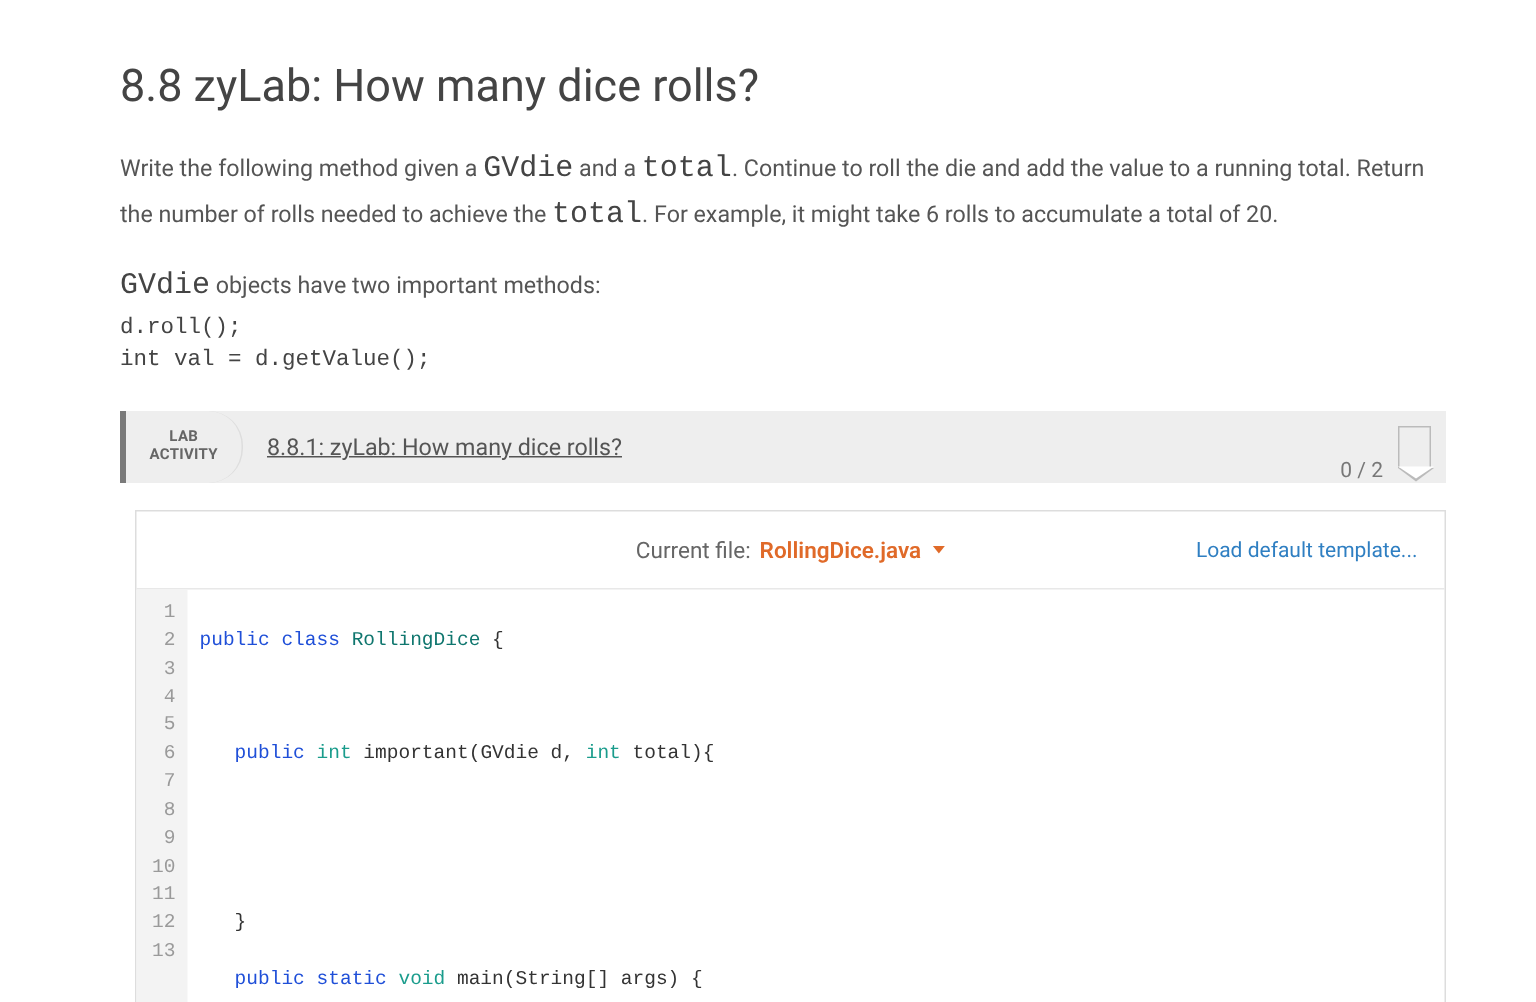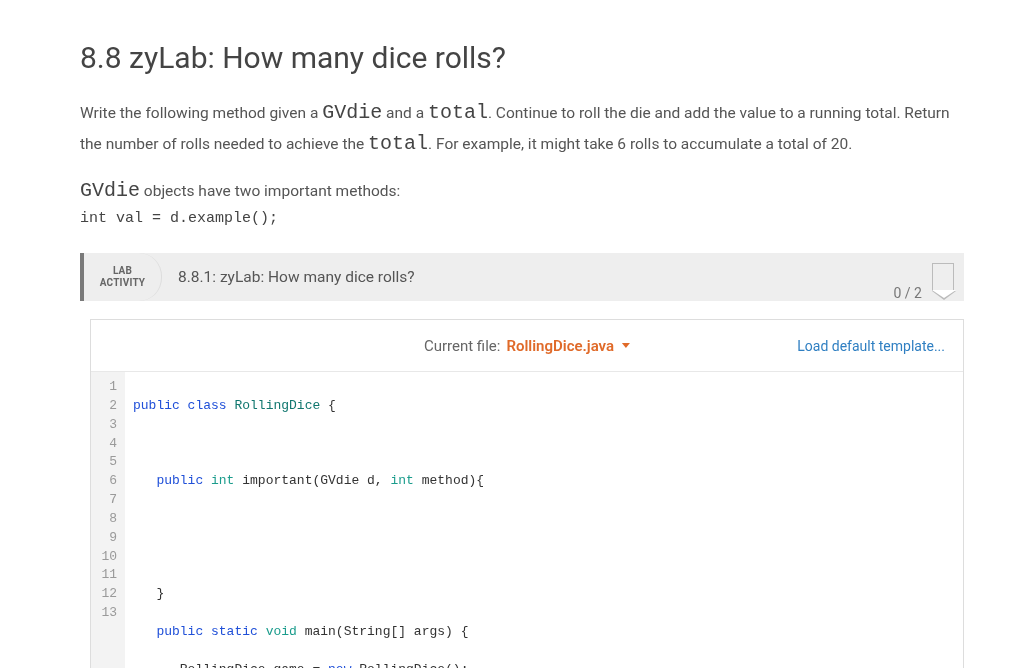--- a/index.html
+++ b/index.html
@@ -65,20 +65,21 @@
     line-height: 1.25;
     border-radius: 23px;
   }
   .lab-title {
     flex: 1;
     display: flex;
     align-items: center;
     padding: 4px 16px;
     font-size: 15.5px;
     color: #555;
+    text-decoration: underline;
   }
   .lab-score {
     display: flex;
     align-items: flex-end;
     padding: 0 10px;
     color: #777;
     font-size: 14px;
   }
   .bookmark {
     width: 22px;
@@ -191,21 +192,22 @@
   <h1 class="page-title">8.8 zyLab: How many dice rolls?</h1>
 
   <div class="intro">
     <p>
       <span>Write the following method given a </span><code class="inline">GVdie</code><span> and a </span><code class="inline">total</code><span>. Continue to roll the die and add the value to a running total. Return the number of rolls needed to achieve the </span><code class="inline">total</code><span>. For example, it might take 6 rolls to accumulate a total of 20.</span>
     </p>
     <p class="methods-line">
       <code class="inline">GVdie</code><span> objects have two important methods:</span>
     </p>
     <div class="code-lines">
-      <div>int val = d.example();</div>
+      <div>d.roll();</div>
+      <div>int val = d.getValue();</div>
     </div>
   </div>
 
   <div class="lab-banner">
     <div class="lab-label-box">
       <span>LAB</span>
       <span>ACTIVITY</span>
     </div>
     <div class="lab-title">8.8.1: zyLab: How many dice rolls?</div>
     <div class="lab-score">
@@ -236,21 +238,21 @@
           <div>8</div>
           <div>9</div>
           <div>10</div>
           <div>11</div>
           <div>12</div>
           <div>13</div>
       </div>
       <div class="code-body">
 <div class="line"><span class="kw-blue">public class</span> <span class="ident">RollingDice</span><span> {</span></div>
 <div class="line"></div>
-<div class="line"><span>   </span><span class="kw-blue">public</span><span class="kw-teal"> int</span><span> important(GVdie d, </span><span class="kw-teal">int</span><span> method){</span></div>
+<div class="line"><span>   </span><span class="kw-blue">public</span><span class="kw-teal"> int</span><span> important(GVdie d, </span><span class="kw-teal">int</span><span> total){</span></div>
 <div class="line"><span>      </span></div>
 <div class="line"></div>
 <div class="line"><span>   </span><span>}</span></div>
 <div class="line"><span>   </span><span class="kw-blue">public</span><span class="kw-blue"> static</span><span class="kw-teal"> void</span><span> main(String[] args) {</span></div>
 <div class="line"><span>      </span><span>RollingDice game = </span><span class="kw-blue">new</span><span> RollingDice();</span></div>
 
 
 
 
 

